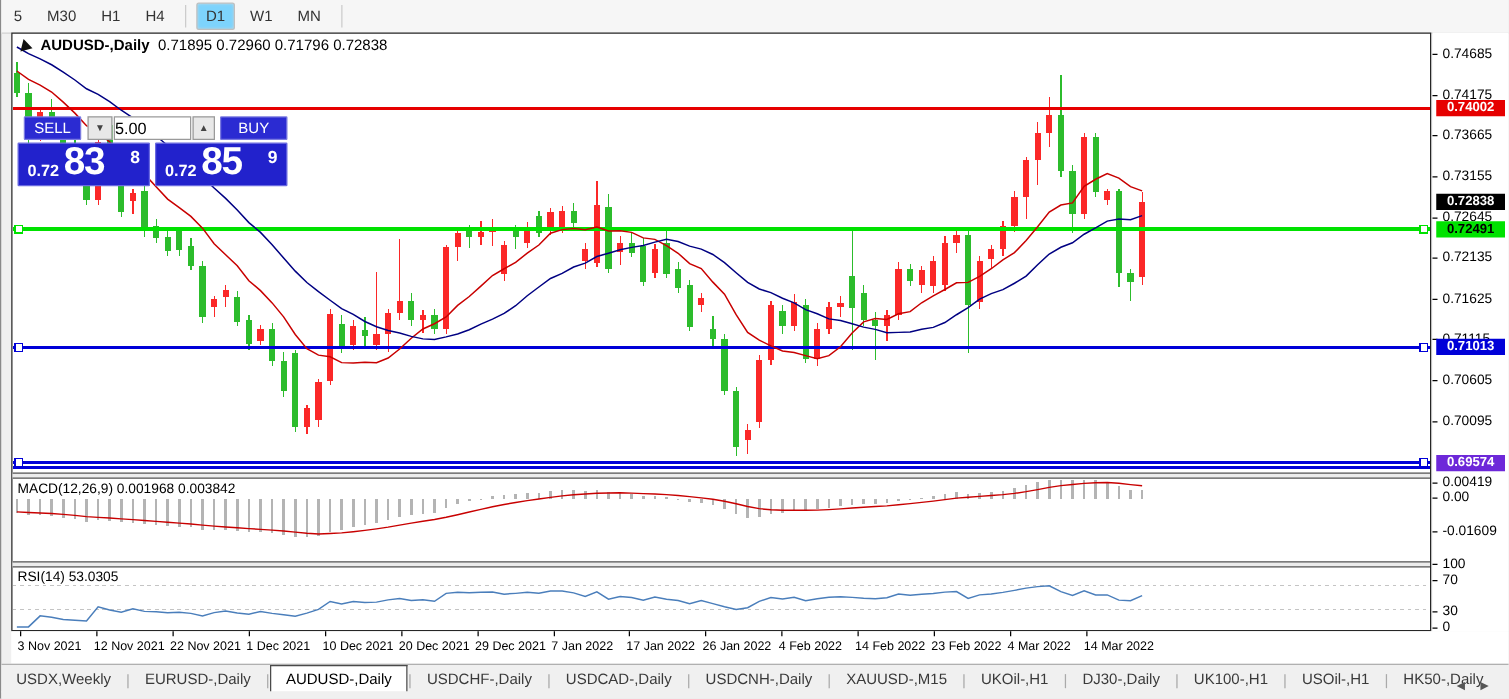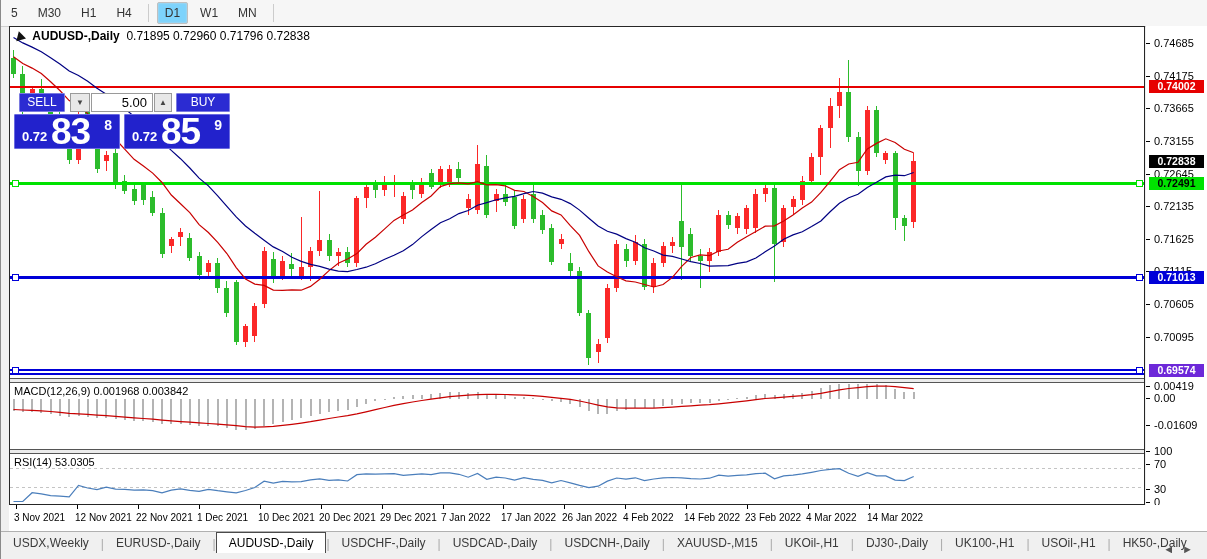--- a/index.html
+++ b/index.html
@@ -15,24 +15,24 @@
   #mainsvg{left:0;top:0;}
   .panelsep{left:0;width:1134px;height:3px;background:#ececec;border-top:1px solid #555;border-bottom:1px solid #555;box-sizing:content-box;}
   
   #title-row{left:14px;top:29px;height:14px;font-size:12px;color:#000;white-space:nowrap;}
   #title-row b{font-weight:700;}
   .cursor-tri{display:inline-block;width:0;height:0;border-left:5px solid transparent;border-right:5px solid transparent;border-bottom:9px solid #111;margin-right:4px;transform:rotate(-15deg);}
   
   #trade-panel{left:13px;top:42px;width:216px;height:59px;margin-top:48px;}
   .tp-btn{position:absolute;background:#2b2bd2;border:1px solid #7a7ae0;color:#fff;font-size:12px;text-align:center;line-height:17px;height:19px;box-sizing:border-box;border-radius:1px;}
   .tp-spin{position:absolute;background:#e8e8e8;border:1px solid #9a9a9a;box-sizing:border-box;text-align:center;color:#444;}
-  #vol-field{position:absolute;background:#fff;border:1px solid #9a9a9a;box-sizing:border-box;font-size:13px;color:#000;text-align:right;padding-right:5px;line-height:17px;}
+  #vol-field{position:absolute;background:#fff;border:1px solid #9a9a9a;box-sizing:border-box;font-size:13px;color:#000;padding-right:5px;line-height:17px;}
   .px-box{position:absolute;top:24px;height:35px;background:#2222cc;border:1px solid #6a6ae0;box-sizing:border-box;color:#fff;border-radius:1px;}
   .px-small{position:absolute;left:7px;bottom:4px;font-size:13px;font-weight:700;}
-  .px-big{position:absolute;left:36px;top:-4px;font-size:37px;font-weight:700;letter-spacing:-1px;}
+  .px-big{position:absolute;left:36px;top:-4px;font-size:31px;font-weight:700;letter-spacing:-1px;}
   .px-sup{position:absolute;right:7px;top:2px;font-size:14px;font-weight:700;}
   
   #price-axis{left:1145px;top:26px;width:62px;height:479px;background:#fff;}
   .ptick{position:absolute;left:8px;font-size:11px;color:#000;white-space:nowrap;}
   .pdash{position:absolute;left:0;width:4px;height:1px;background:#000;}
   .ptag{position:absolute;left:3px;width:55px;height:13px;font-size:10.5px;font-weight:700;line-height:13px;text-align:center;color:#fff;}
   #time-axis{left:8px;top:505px;width:1199px;height:26px;background:#fff;}
   .tlabel{position:absolute;top:7px;font-size:10px;color:#000;white-space:nowrap;}
   .tdash{position:absolute;top:0;width:1px;height:4px;background:#000;}
   

